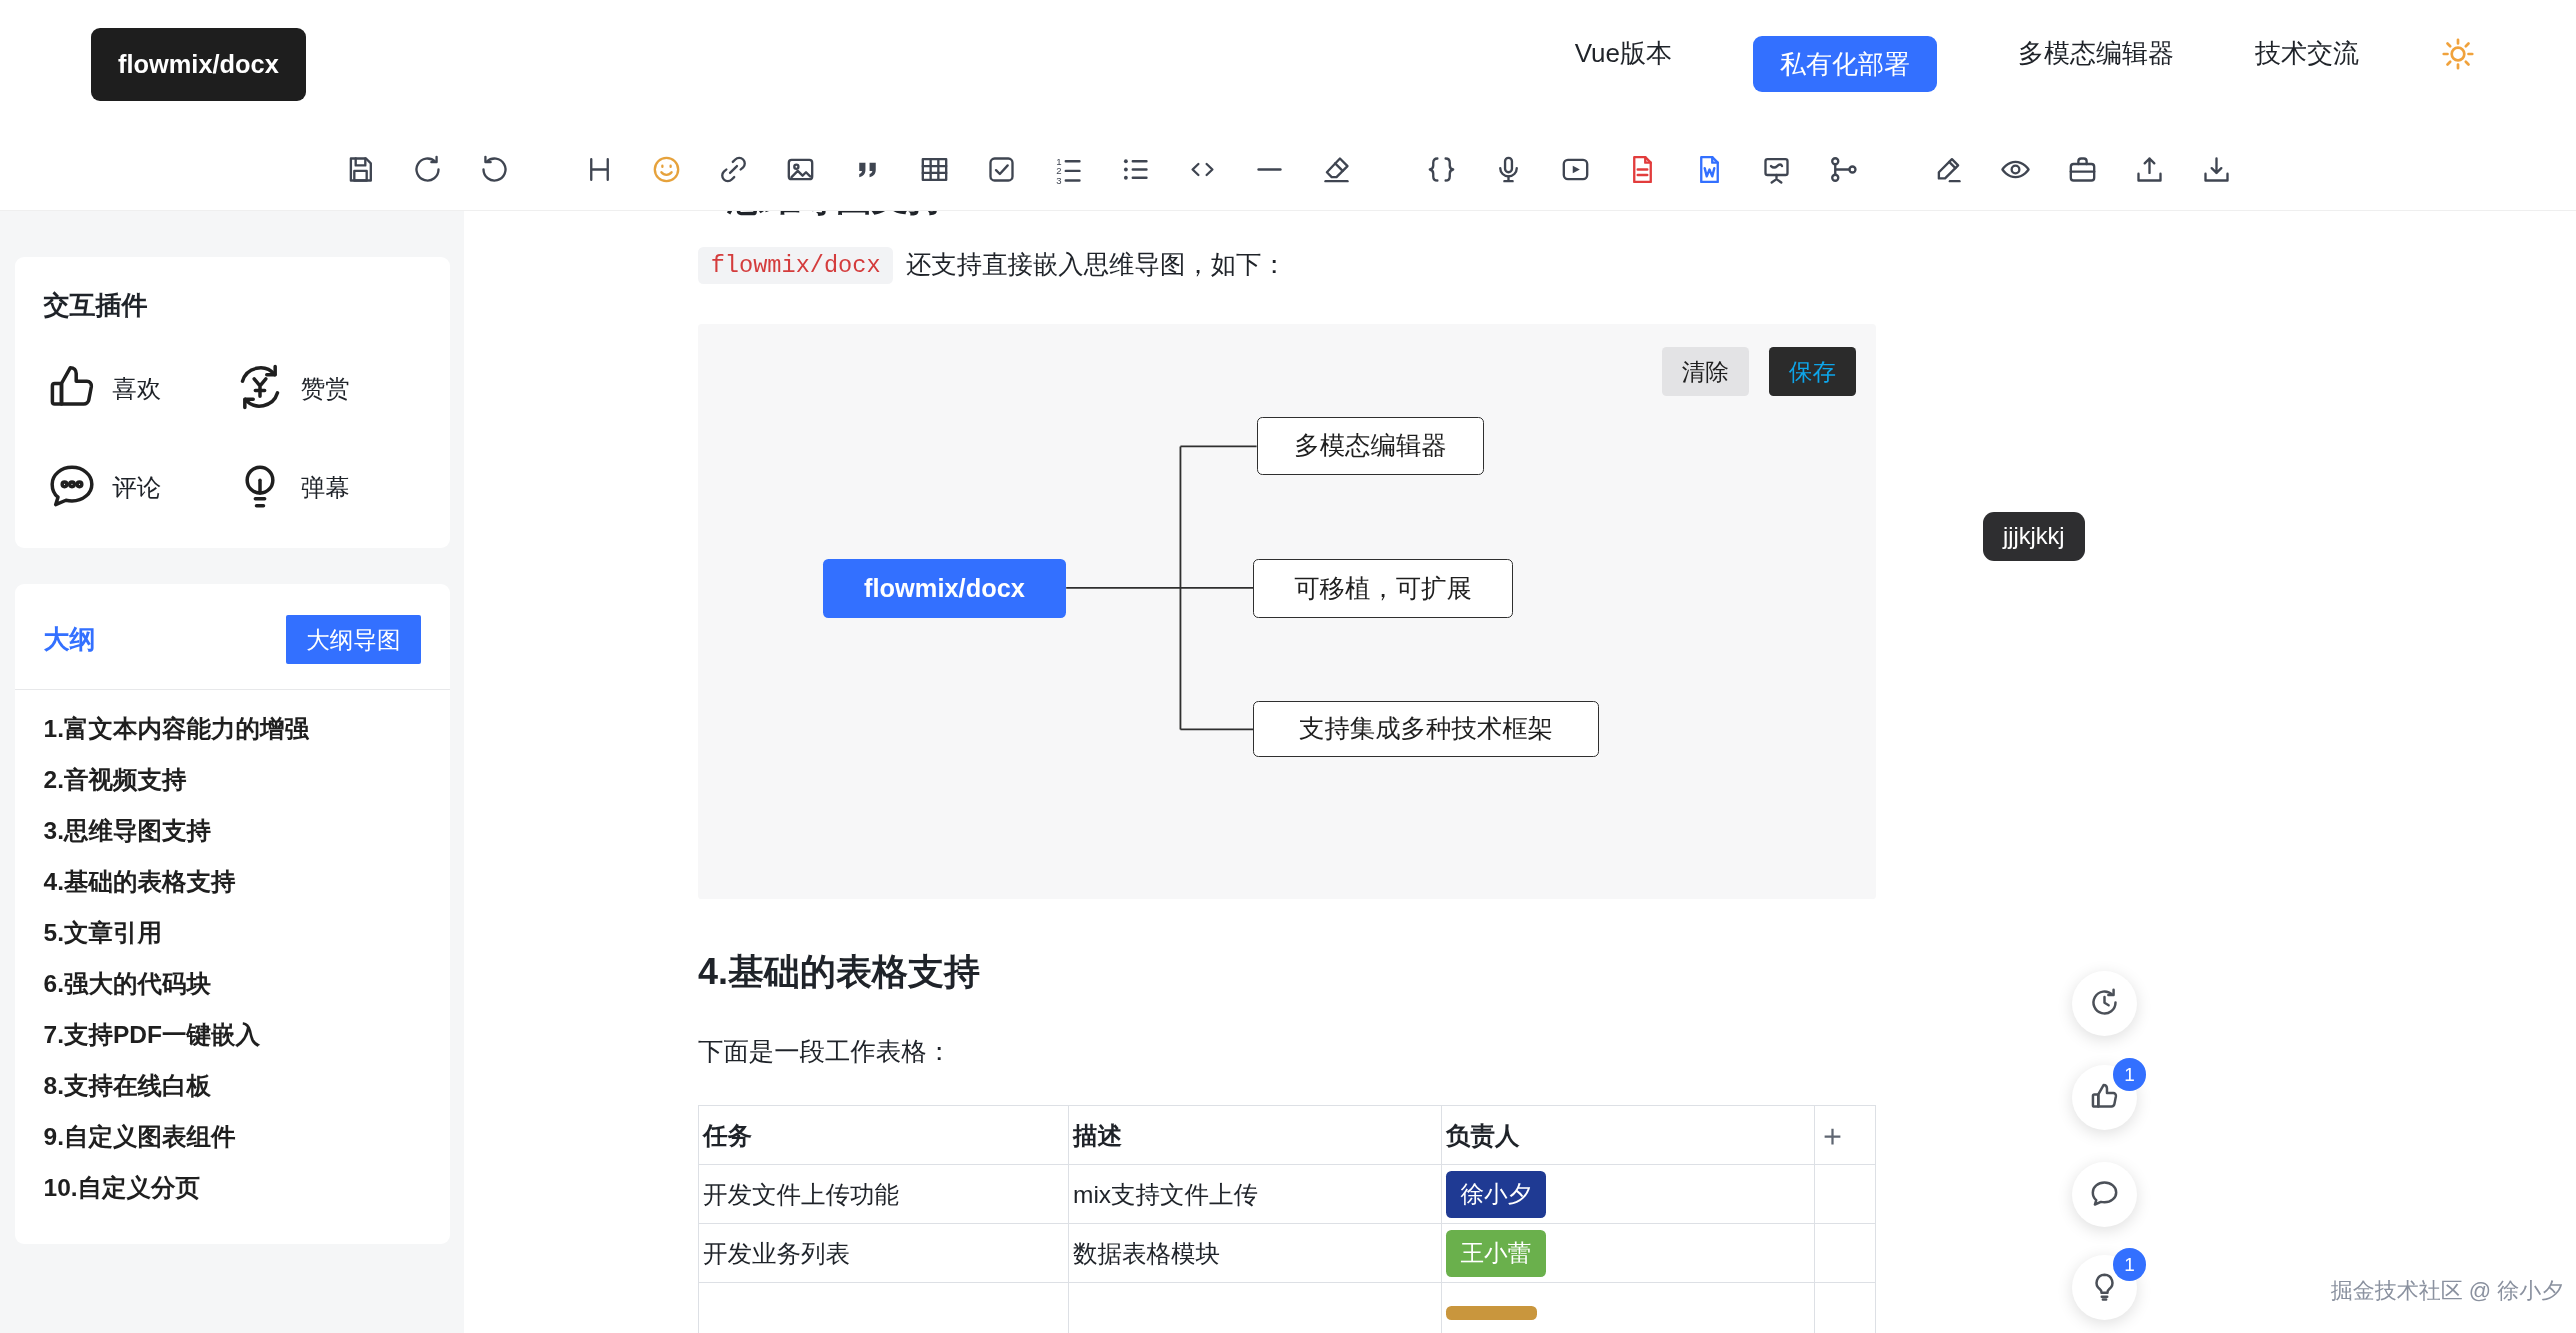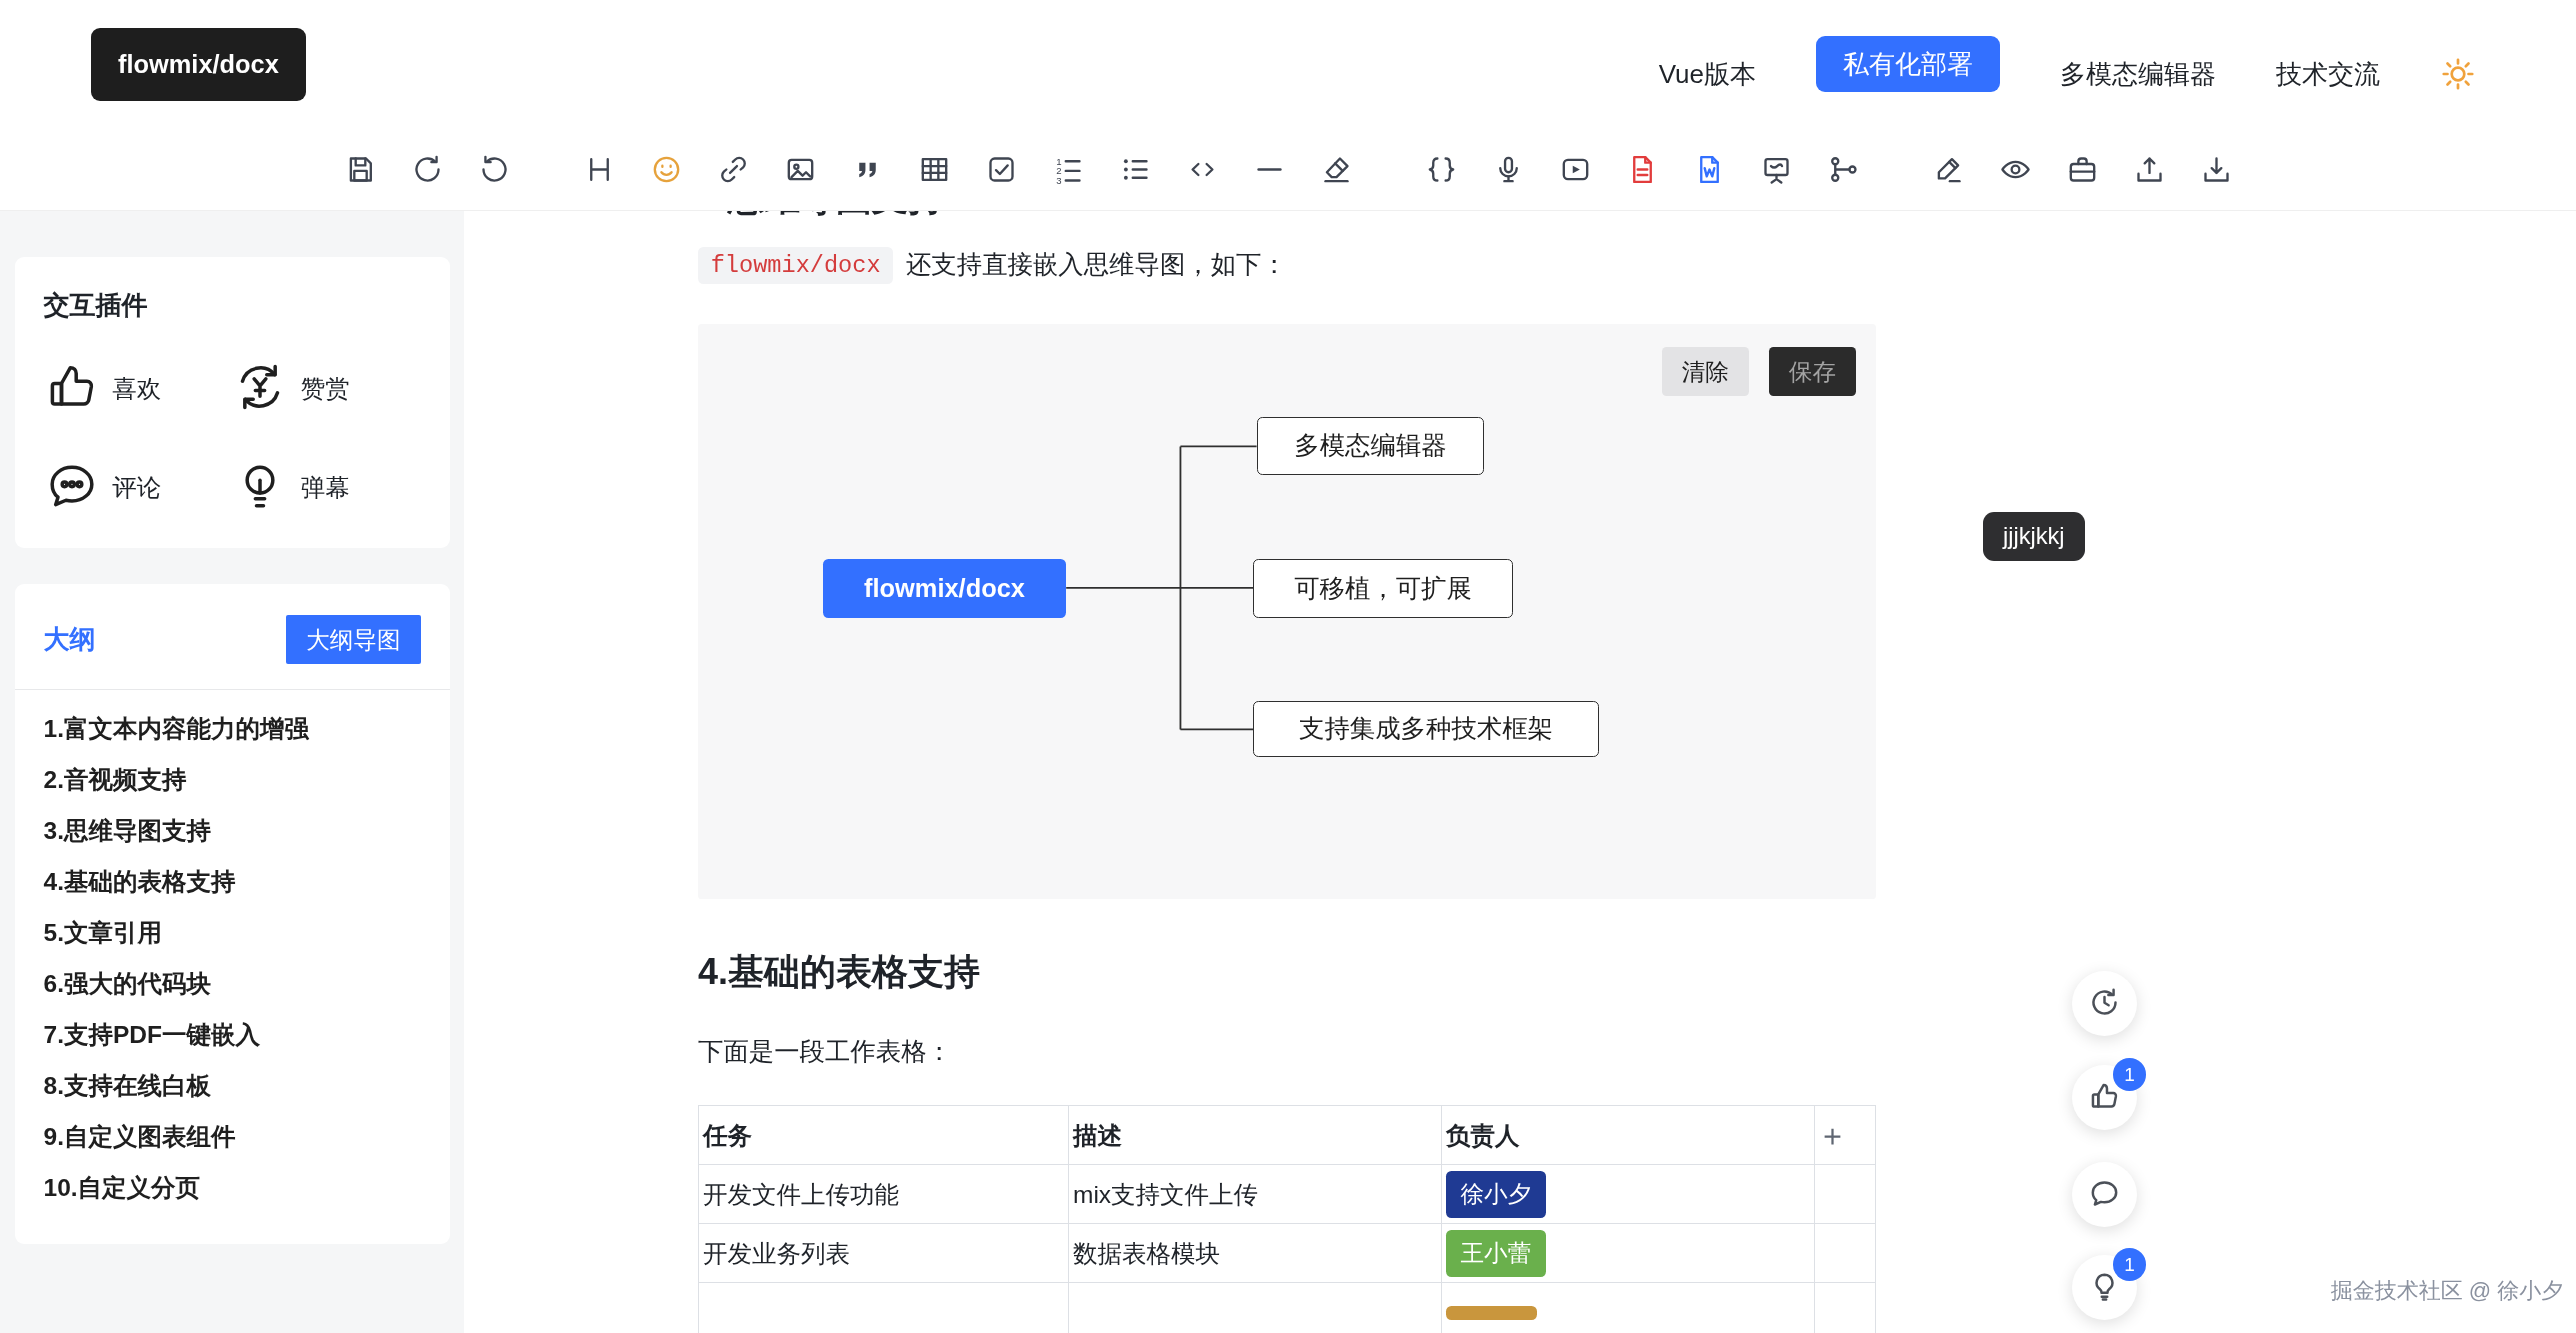--- a/index.html
+++ b/index.html
@@ -13,21 +13,21 @@
   
   .header {
     position:absolute; left:0; top:0; width:2576px; height:128px;
     background:#fff; display:flex; align-items:center; justify-content:space-between;
     padding:0 100px 0 91px; z-index:30;
   }
   .logo-box {
     background:#1e1e1e; color:#fff; font-weight:bold; font-size:25.4px;
     padding:0 27px; height:73px; line-height:73px; border-radius:9px;
   }
-  .header-nav { display:flex; align-items:flex-end; gap:60px; }
+  .header-nav { display:flex; align-items:flex-start; gap:81px; }
   .nav-link { font-size:26px; color:#1f2329; cursor:pointer; }
   .nav-btn-primary {
     background:#3370ff; color:#fff; font-size:26px; border:none; cursor:pointer;
     height:56px; padding:0 27px; border-radius:9px; line-height:56px;
   }
   .sun-icon svg { display:block; }
 
   
   .toolbar {
     position:absolute; left:0; top:128px; width:2576px; height:83px;
@@ -80,21 +80,21 @@
     background:#f2f3f5; color:#d43c3c; font-size:23.6px;
     padding:5.4px 12.7px; border-radius:5.4px;
   }
 
   .mindmap-panel {
     position:relative; margin-top:40px; width:1178px; height:575px;
     background:#f7f7f8; border-radius:3.6px;
   }
   .panel-actions { position:absolute; top:23px; right:20px; display:flex; gap:20px; z-index:5; }
   .btn-clear { background:#e3e3e5; color:#1f1f1f; border:none; border-radius:4.5px; font-size:23.6px; height:49px; padding:0 20px; cursor:pointer; }
-  .btn-save { background:#2b2b2b; color:#a3a3a3; border:none; border-radius:4.5px; font-size:23.6px; height:49px; padding:0 20px; cursor:pointer; }
+  .btn-save { background:#2b2b2b; color:#0ea5e9; border:none; border-radius:4.5px; font-size:23.6px; height:49px; padding:0 20px; cursor:pointer; }
   .mm-lines { position:absolute; left:0; top:0; width:1178px; height:575px; }
   .mm-node {
     position:absolute; display:flex; align-items:center; justify-content:center;
     border-radius:5.4px; font-size:25.4px; cursor:pointer; white-space:nowrap;
   }
   .mm-root { left:125px; top:235px; width:243px; height:59px; background:#3370ff; color:#fff; font-weight:bold; }
   .mm-c1 { left:559px; top:93px; width:227px; height:58px; }
   .mm-c2 { left:555px; top:235px; width:260px; height:59px; }
   .mm-c3 { left:555px; top:377px; width:346px; height:56px; }
   .mm-child { background:#fff; border:1.8px solid #2f2f2f; color:#1f1f1f; }

